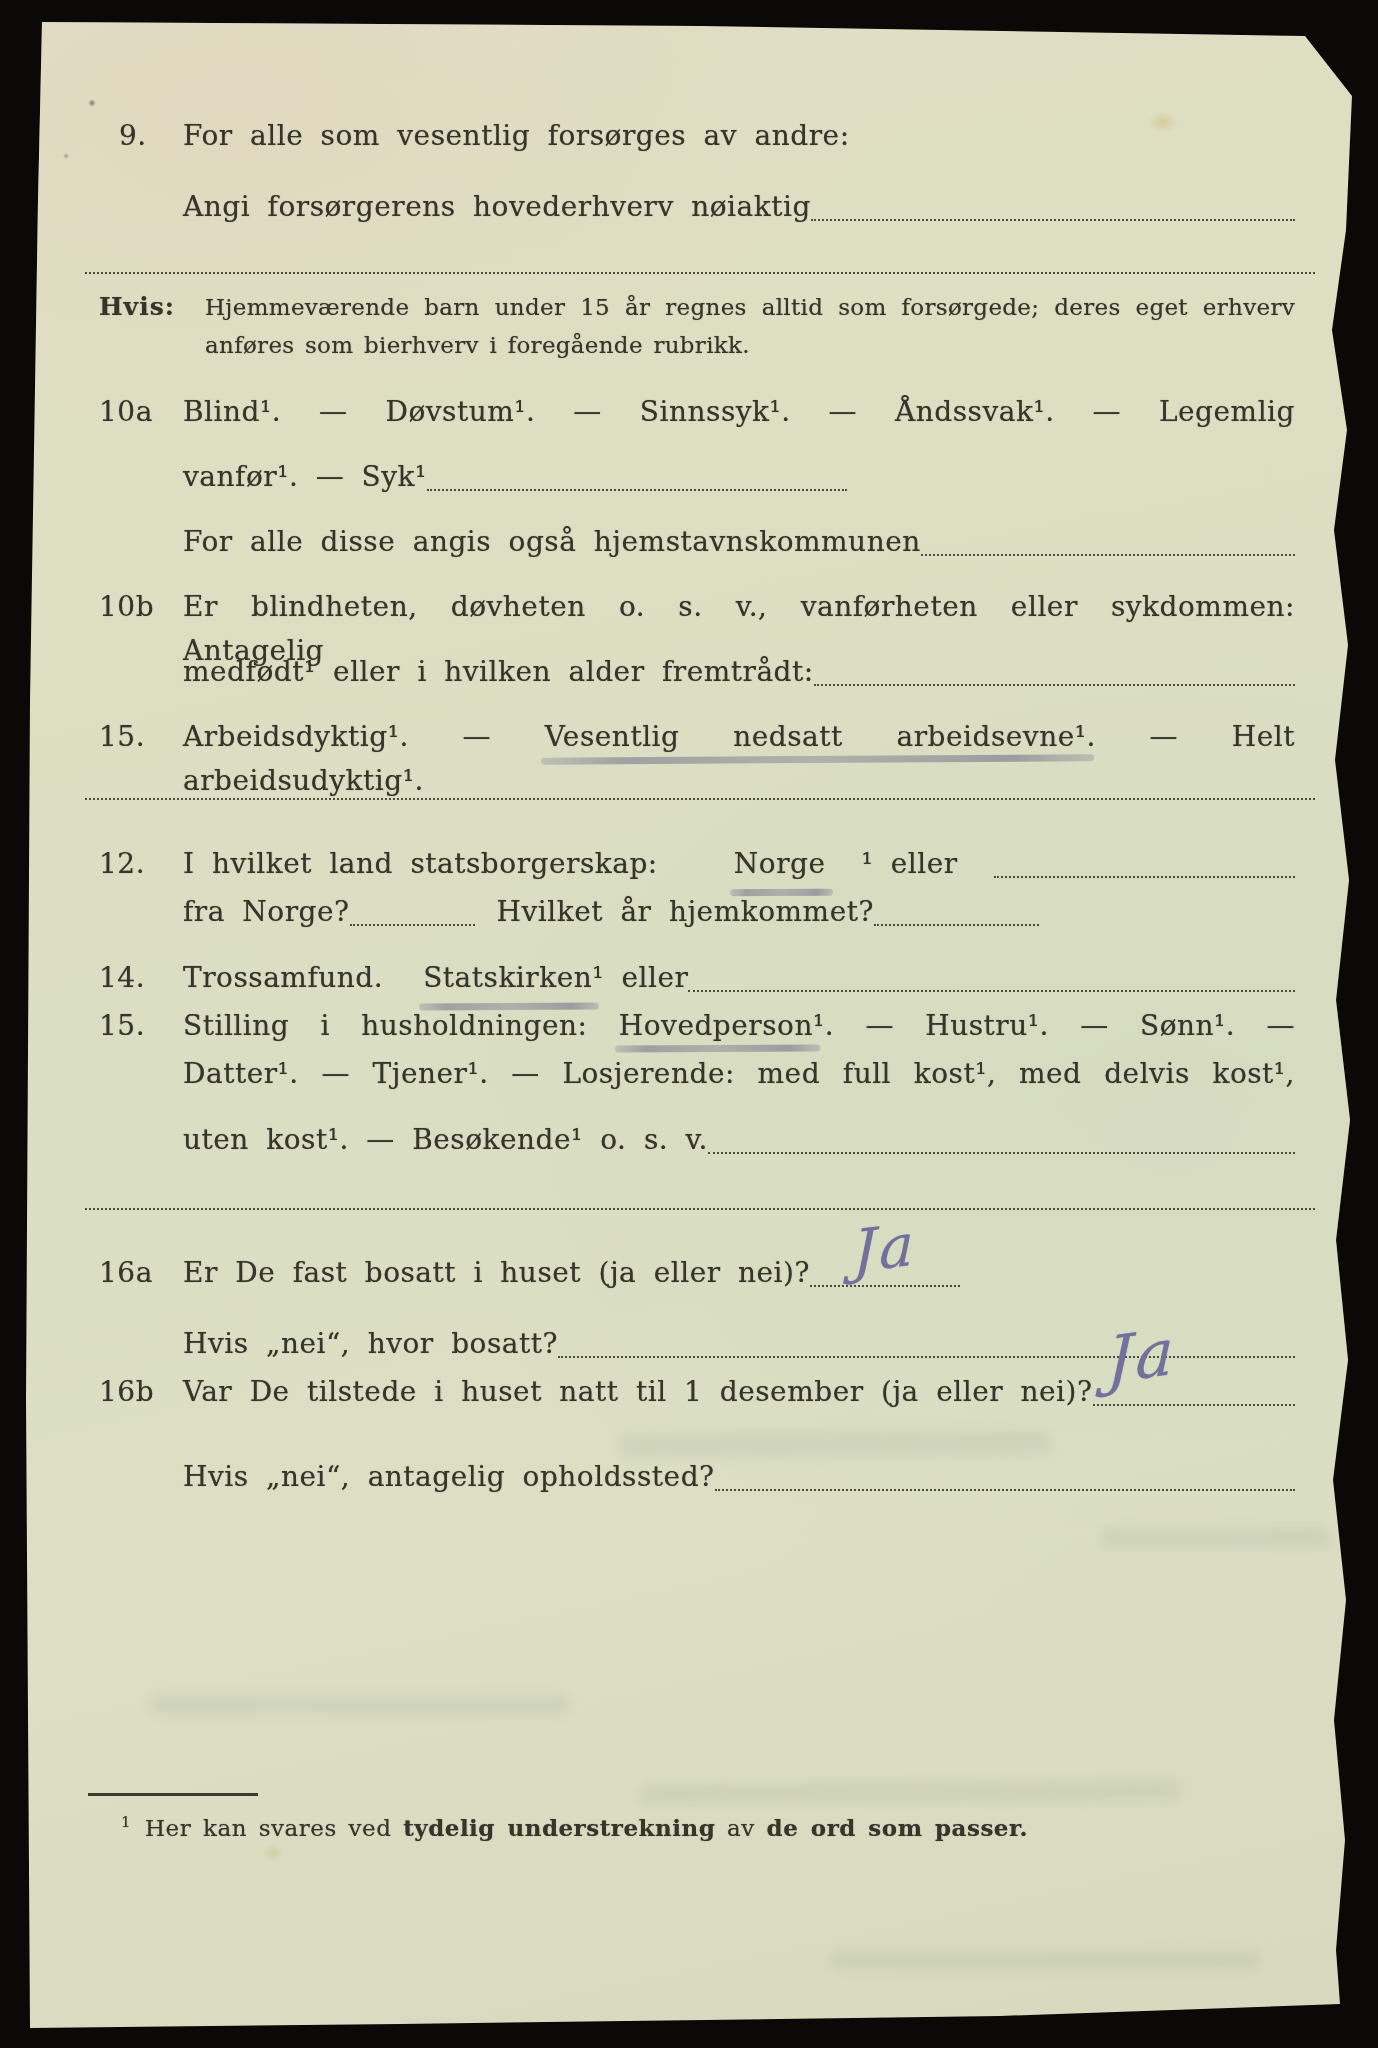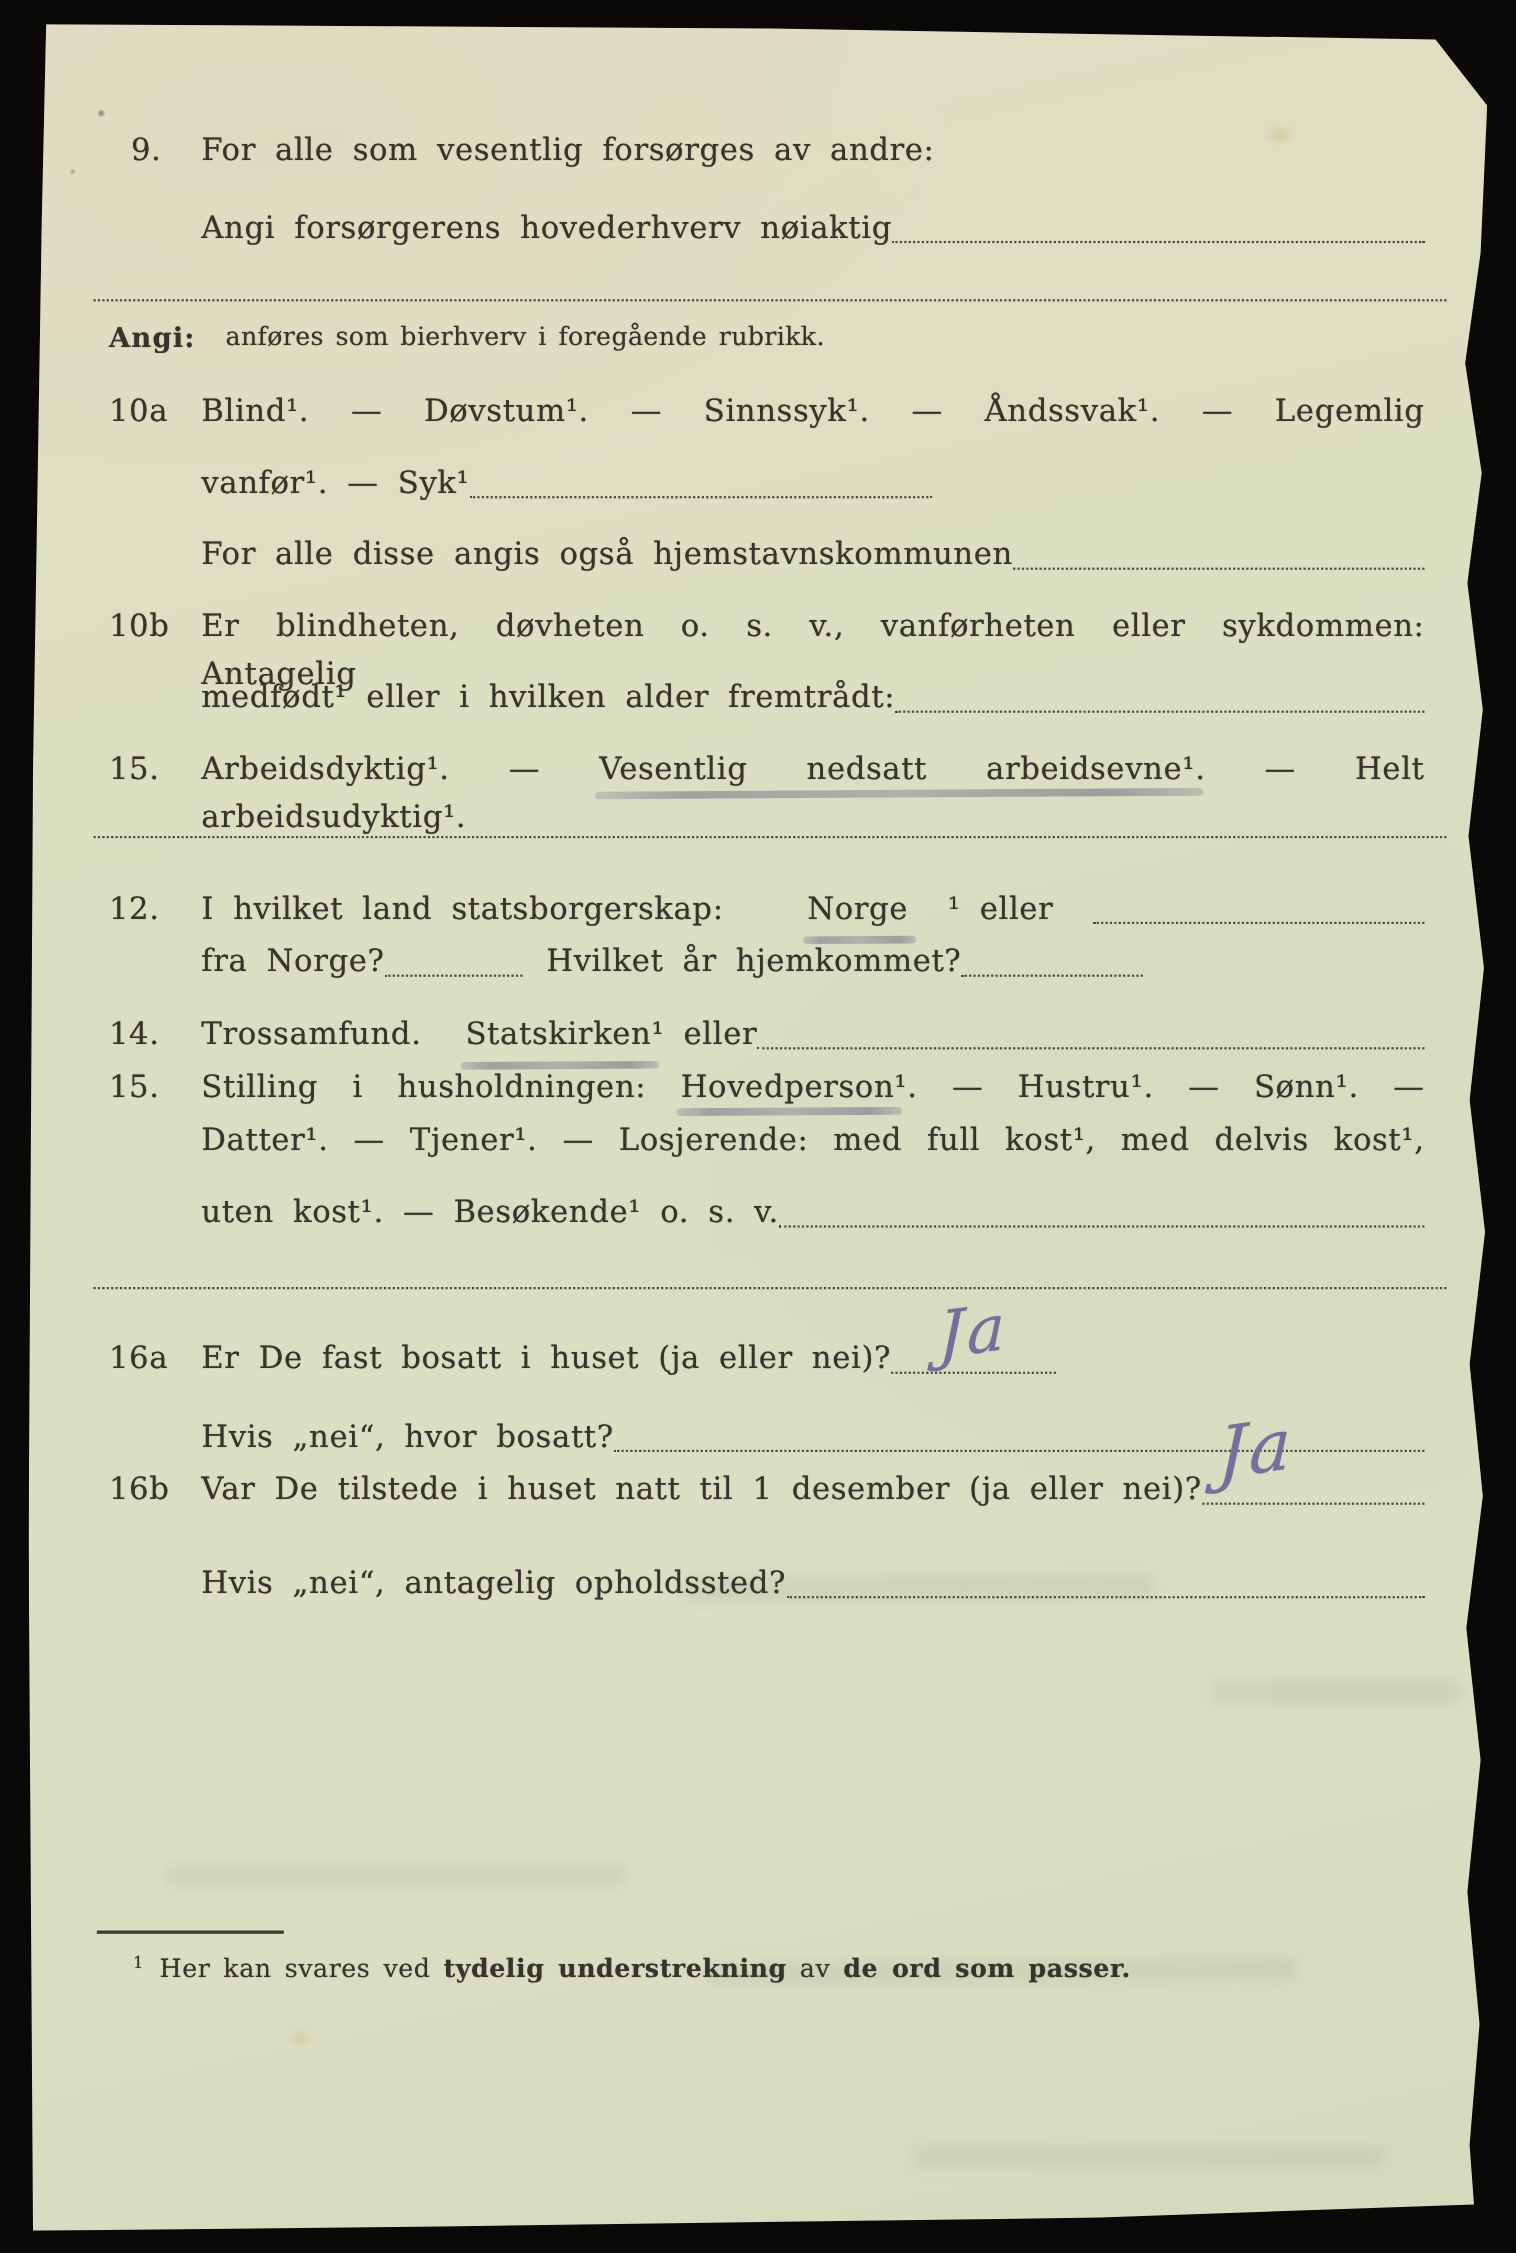--- a/index.html
+++ b/index.html
@@ -85,21 +85,22 @@
     <span>For alle som vesentlig forsørges av andre:</span>
   </div>
   <div class="line flex mt27">
     <span>Angi forsørgerens hovederhverv nøiaktig</span>
     <span class="dots fill"></span>
   </div>
 
   <div class="sep mt43"></div>
 
   <div class="merk mt14">
-    <span class="label">Angi:</span>
+    <span class="label">Hvis:</span>
+    <span class="l1">Hjemmeværende barn under 15 år regnes alltid som forsørgede; deres eget erhverv</span>
     <span class="l2">anføres som bierhverv i foregående rubrikk.</span>
   </div>
 
   <div class="line mt26">
     <span class="num">10a</span>
     <span class="just">Blind¹. — Døvstum¹. — Sinnssyk¹. — Åndssvak¹. — Legemlig</span>
   </div>
   <div class="line flex mt21">
     <span>vanfør¹. — Syk¹</span>
     <span class="dots w420"></span>

